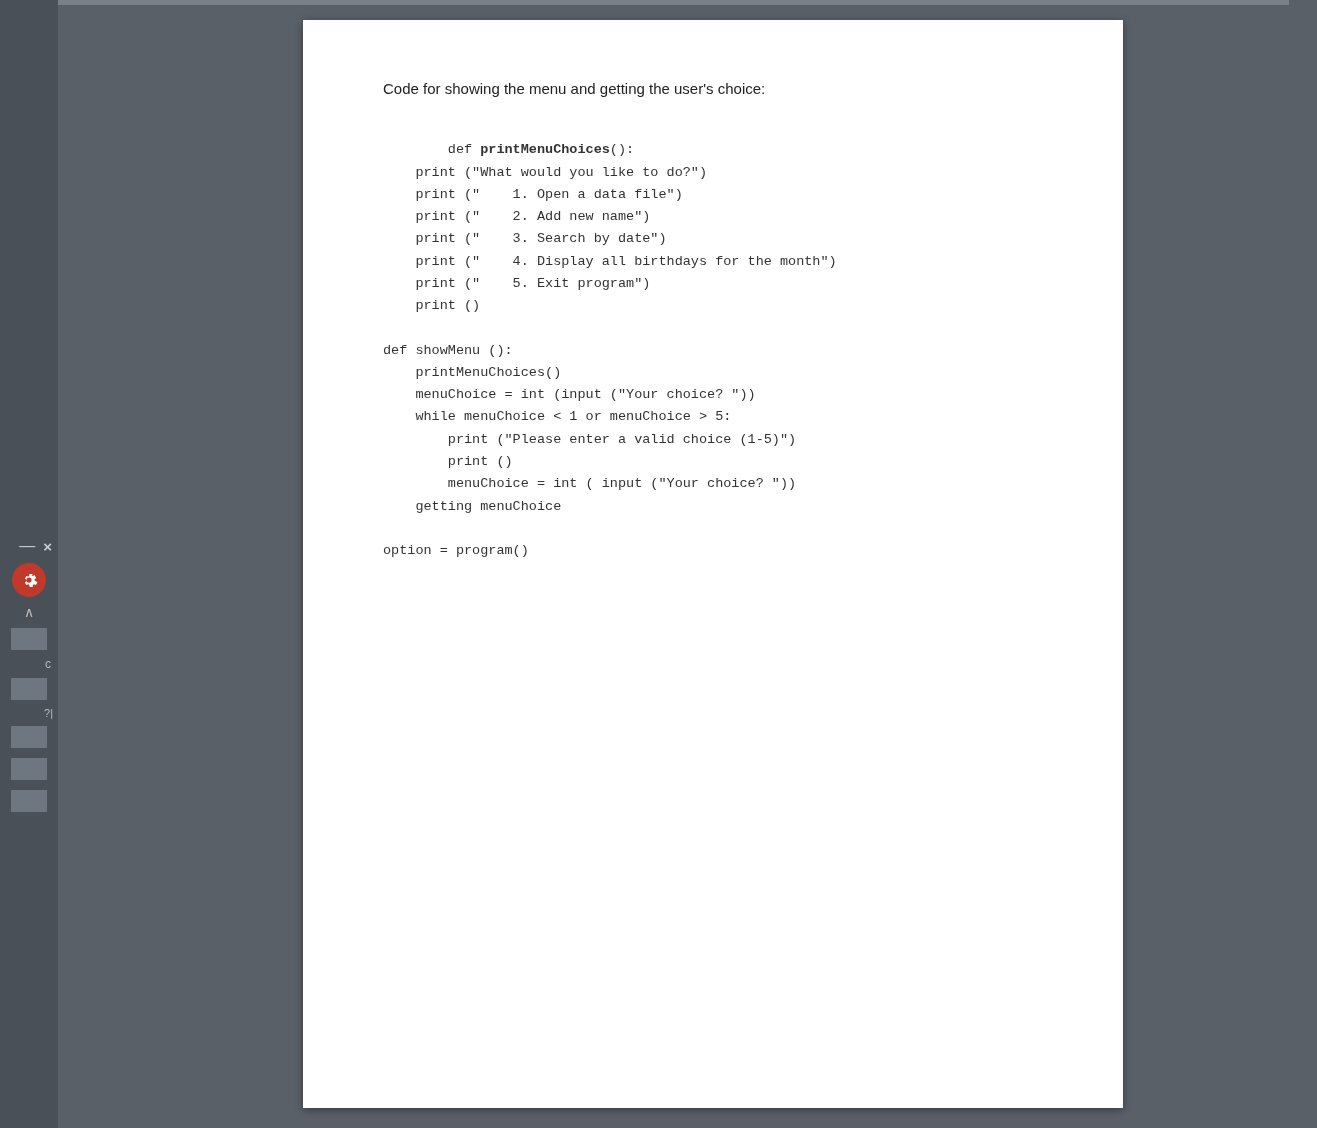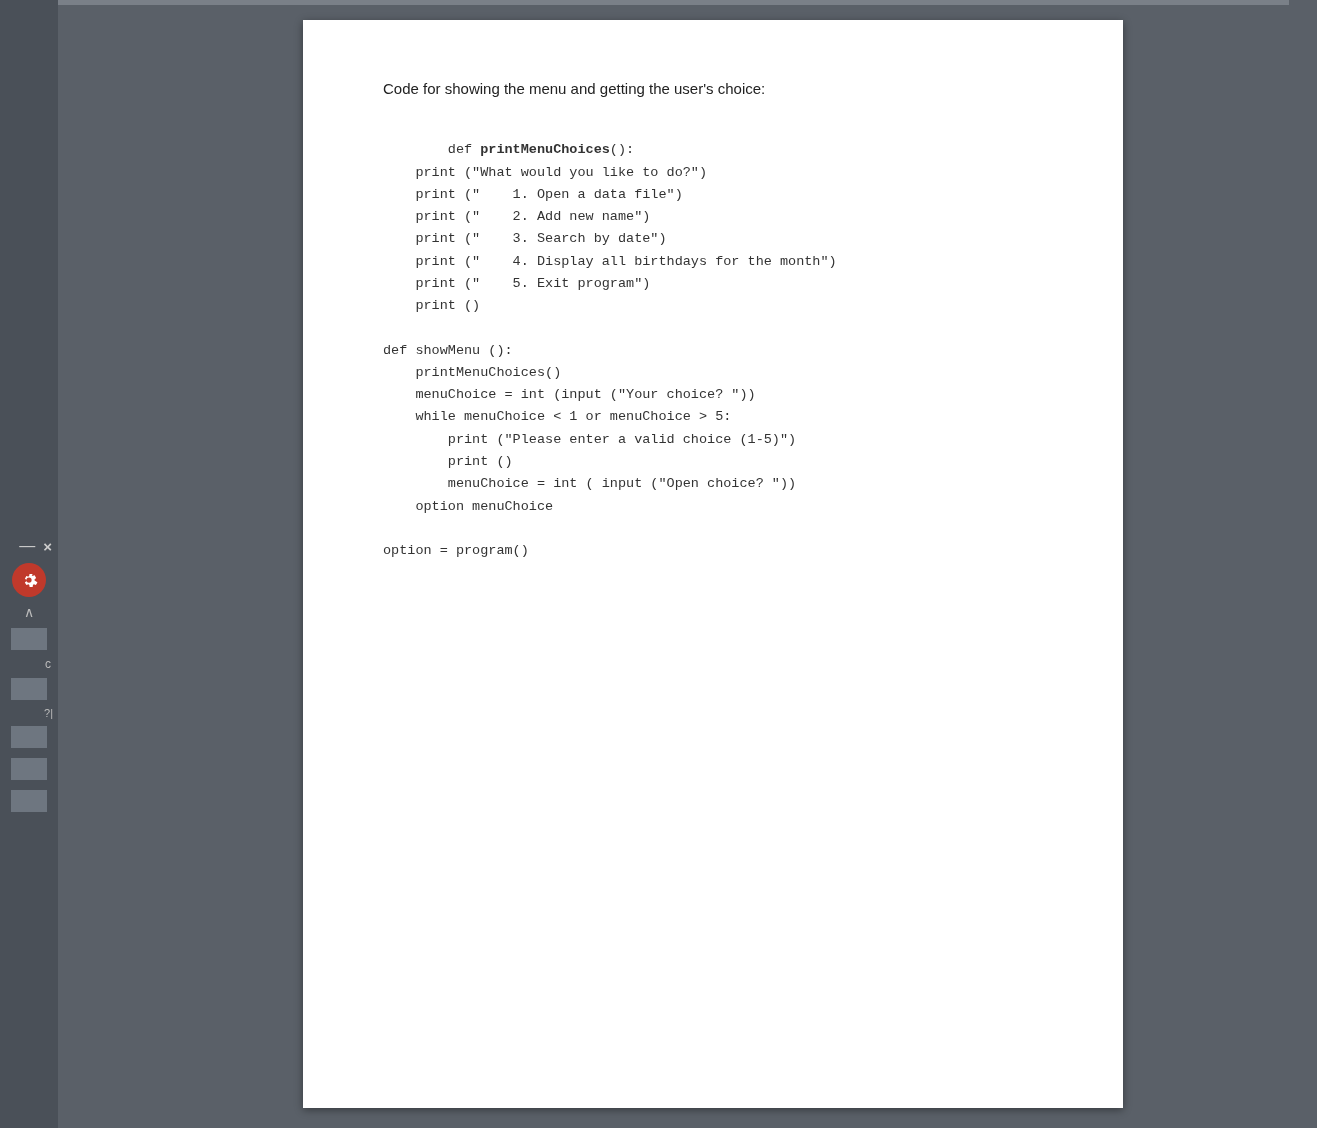--- a/index.html
+++ b/index.html
@@ -36,22 +36,22 @@
 <span>    print ("    4. Display all birthdays for the month")</span>
 <span>    print ("    5. Exit program")</span>
 <span>    print ()</span>
 <span> </span>
 <span>def <span style="font-weight:normal;">showMenu</span> ():</span>
 <span>    printMenuChoices()</span>
 <span>    menuChoice = int (input ("Your choice? "))</span>
 <span>    while menuChoice &lt; 1 or menuChoice &gt; 5:</span>
 <span>        print ("Please enter a valid choice (1-5)")</span>
 <span>        print ()</span>
-<span>        menuChoice = int ( input ("Open choice? "))</span>
-<span>    option menuChoice</span>
+<span>        menuChoice = int ( input ("Your choice? "))</span>
+<span>    getting menuChoice</span>
 <span> </span>
 <span>option = program()</span>
       </div>
 
     </div>
   </div>
 
   <div style="position:absolute; left:0; top:0; width:58px; height:1128px; background:#4a5058; display:flex; flex-direction:column; align-items:center; z-index:10;">
 
     <div style="display:flex; justify-content:flex-end; width:100%; padding: 8px 6px 4px 6px; margin-top: 530px; gap:8px;">

